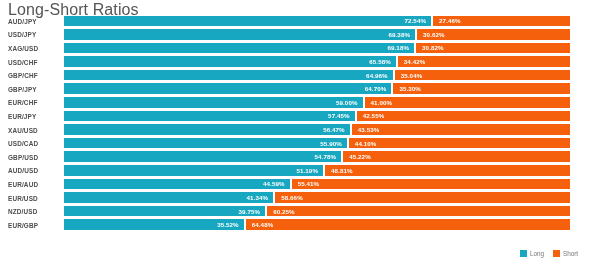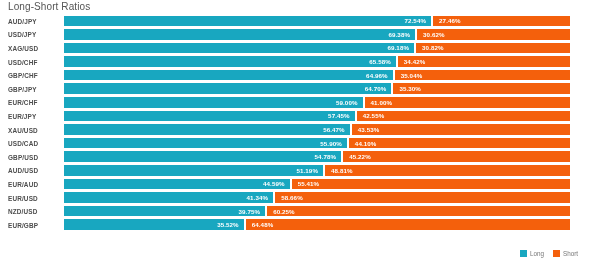--- a/index.html
+++ b/index.html
@@ -17,21 +17,21 @@
     position: relative;
     width: 600px;
     height: 264px;
     box-sizing: border-box;
     background: #ffffff;
   }
   .chart-title {
     position: absolute;
     left: 8px;
     top: 1px;
-    font-size: 10px;
+    font-size: 16px;
     color: #555555;
     letter-spacing: 0.1px;
     white-space: nowrap;
   }
   .plot-area {
     position: absolute;
     left: 0;
     top: 14px;
     width: 600px;
     height: 232px;

